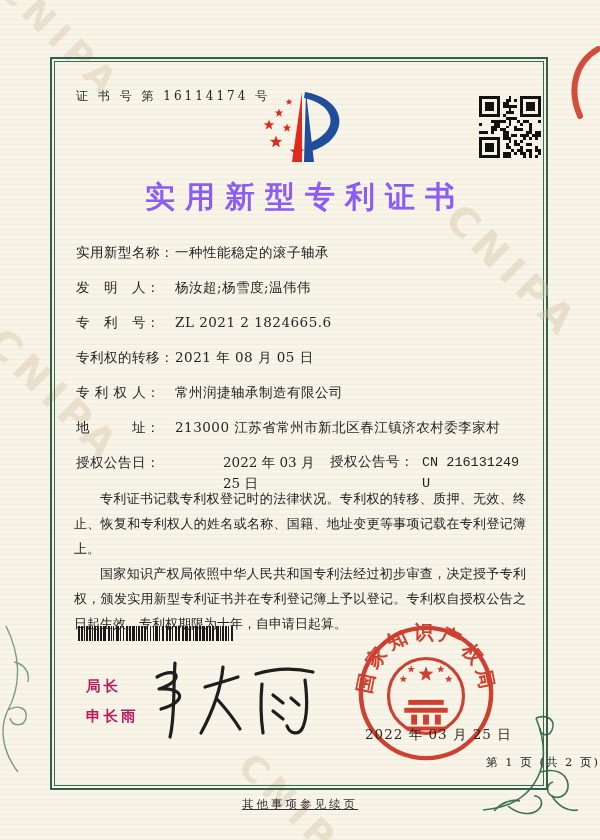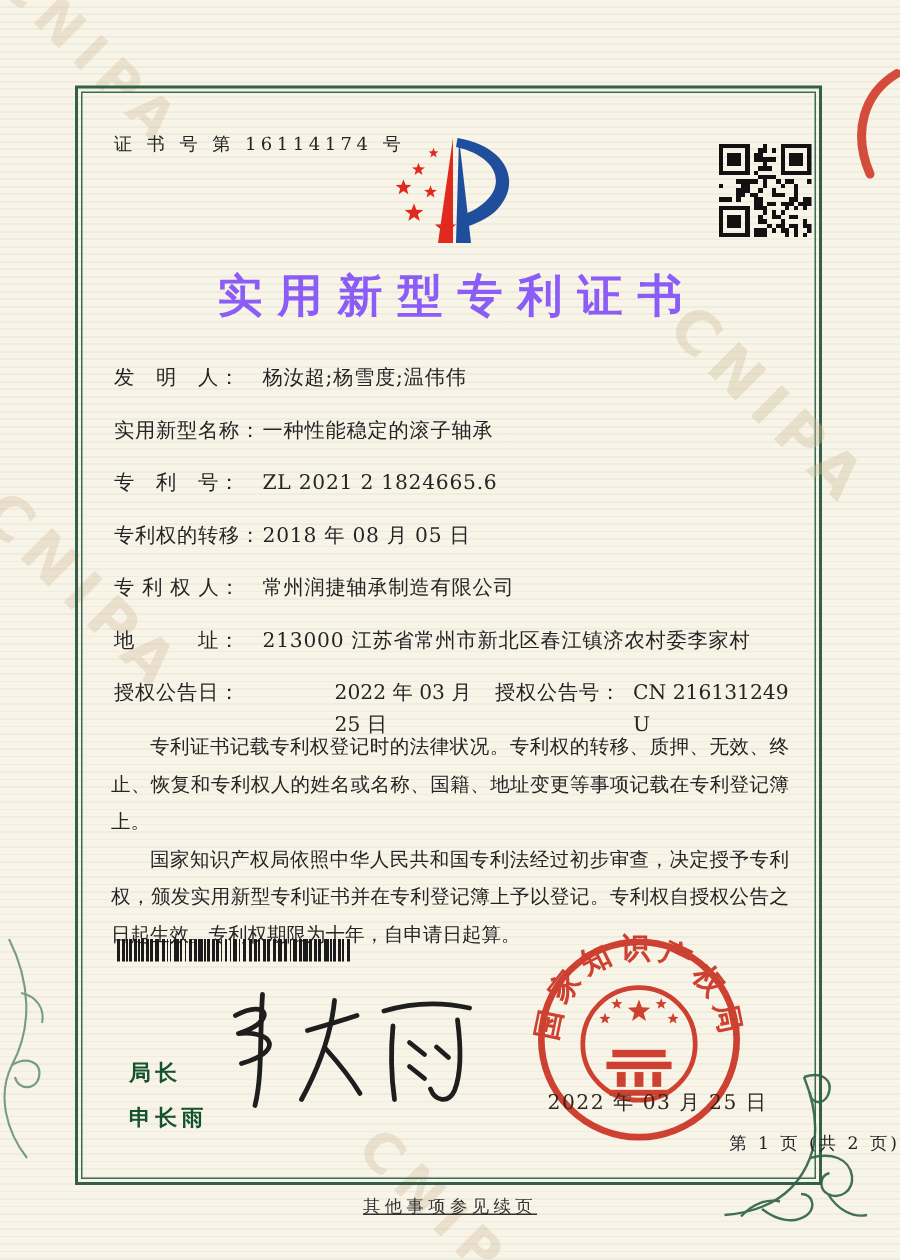--- a/index.html
+++ b/index.html
@@ -30,31 +30,31 @@
     position:absolute; left:0; top:177px; width:100%; text-align:center;
     font-size:30px; font-weight:bold; letter-spacing:10px; text-indent:10px;
     color:#8b5cf6; z-index:4;
   }
   .fields { position:absolute; left:76px; top:242px; width:452px; font-size:13.5px; z-index:4; }
   .frow { display:flex; margin-bottom:14px; line-height:21px; }
   .flabel { flex:0 0 99px; white-space:nowrap; letter-spacing:0.5px; }
   .fvalue { flex:1; letter-spacing:0.5px; }
   .grant-row { display:flex; line-height:21px; margin-top:1px; }
   .grant-left { flex:0 0 254px; display:flex;gap:48px; }
-  .grant-right { flex:1; display:flex; }
+  .grant-right { flex:1; display:flex;font-family:Liberation Mono, monospace; }
   .paras {
     position:absolute; left:74px; top:486px; width:452px; z-index:4;
     font-size:13px; line-height:25px; text-align:justify;
   }
   .paras p { margin:0; text-indent:2em; }
   .barcode { position:absolute; left:78px; top:626px; width:158px; height:15px; z-index:4; }
   .director {
-    position:absolute; left:86px; top:702px; z-index:4;
-    font-family:Liberation Mono, monospace; font-size:14.5px; font-weight:bold;
-    color:#14532d; line-height:30px; letter-spacing:3px;
+    position:absolute; left:86px; top:671px; z-index:4;
+    font-family:Liberation Sans, sans-serif; font-size:14.5px; font-weight:bold;
+    color:#be185d; line-height:30px; letter-spacing:3px;
   }
   .sig { position:absolute; left:143px; top:647px; width:200px; height:102px; z-index:5; }
   .seal { position:absolute; left:352px; top:619px; width:148px; height:148px; z-index:5; mix-blend-mode:multiply; opacity:0.95; }
   .seal-date { position:absolute; left:365px; top:726px; z-index:6; font-size:13.5px; letter-spacing:1px; color:#32251f; }
   .page-info { position:absolute; left:0; top:755px; width:100%; text-align:right; font-size:11.5px; letter-spacing:2px; z-index:4; }
   .footer-note { position:absolute; left:0; top:797px; width:100%; text-align:center; font-size:11.5px; letter-spacing:3px; color:#333; z-index:4;text-decoration:underline; }
   .fl-br { position:absolute; left:478px; top:710px; width:118px; height:122px; z-index:3; }
   .fl-l  { position:absolute; left:-2px; top:622px; width:56px; height:155px; z-index:1; }
 </style>
 </head>
@@ -295,34 +295,34 @@
     </g>
   <polygon points="57,10 47,80 57,80" fill="#e02a1e"></polygon>
   <polygon points="61,10 59,80 69,80" fill="#1f4e9c"></polygon>
   <path d="M60,10 C95,16 104,42 84,60 C76,66 68,69 62,70 L60,62 C66,61 74,57 79,52 C92,40 86,22 59,16 Z" fill="#1f4e9c"></path>
 </svg>
 
 <div class="title">实用新型专利证书</div>
 
 <div class="fields">
   <div class="frow">
+    <span class="flabel">实用新型名称：</span>
+    <span class="fvalue">一种性能稳定的滚子轴承</span>
+  </div>
+  <div class="frow">
     <span class="flabel">发　明　人：</span>
     <span class="fvalue">杨汝超;杨雪度;温伟伟</span>
   </div>
   <div class="frow">
-    <span class="flabel">实用新型名称：</span>
-    <span class="fvalue">一种性能稳定的滚子轴承</span>
-  </div>
-  <div class="frow">
     <span class="flabel">专　利　号：</span>
     <span class="fvalue">ZL 2021 2 1824665.6</span>
   </div>
   <div class="frow">
     <span class="flabel">专利权的转移：</span>
-    <span class="fvalue">2018 年 08 月 05 日</span>
+    <span class="fvalue">2021 年 08 月 05 日</span>
   </div>
   <div class="frow">
     <span class="flabel">专 利 权 人：</span>
     <span class="fvalue">常州润捷轴承制造有限公司</span>
   </div>
   <div class="frow">
     <span class="flabel">地　　　址：</span>
     <span class="fvalue">213000 江苏省常州市新北区春江镇济农村委李家村</span>
   </div>
   <div class="grant-row">

